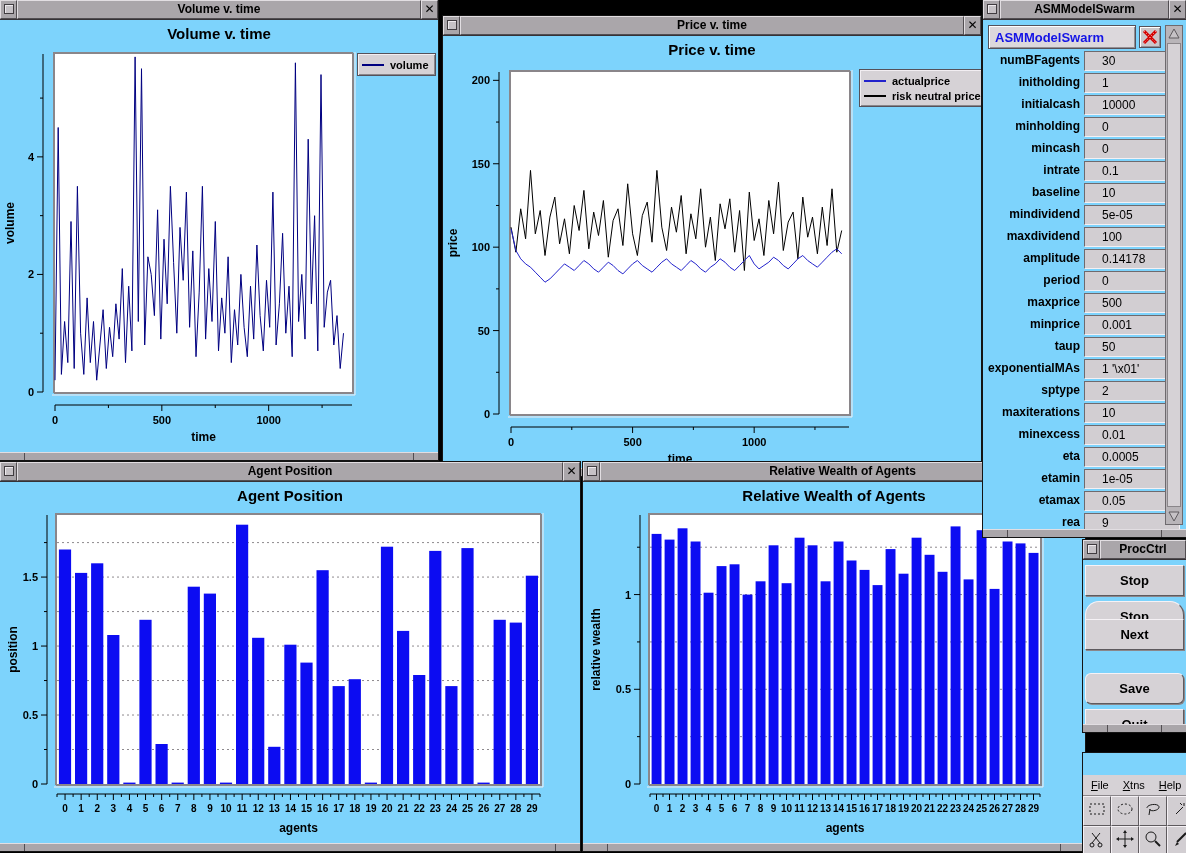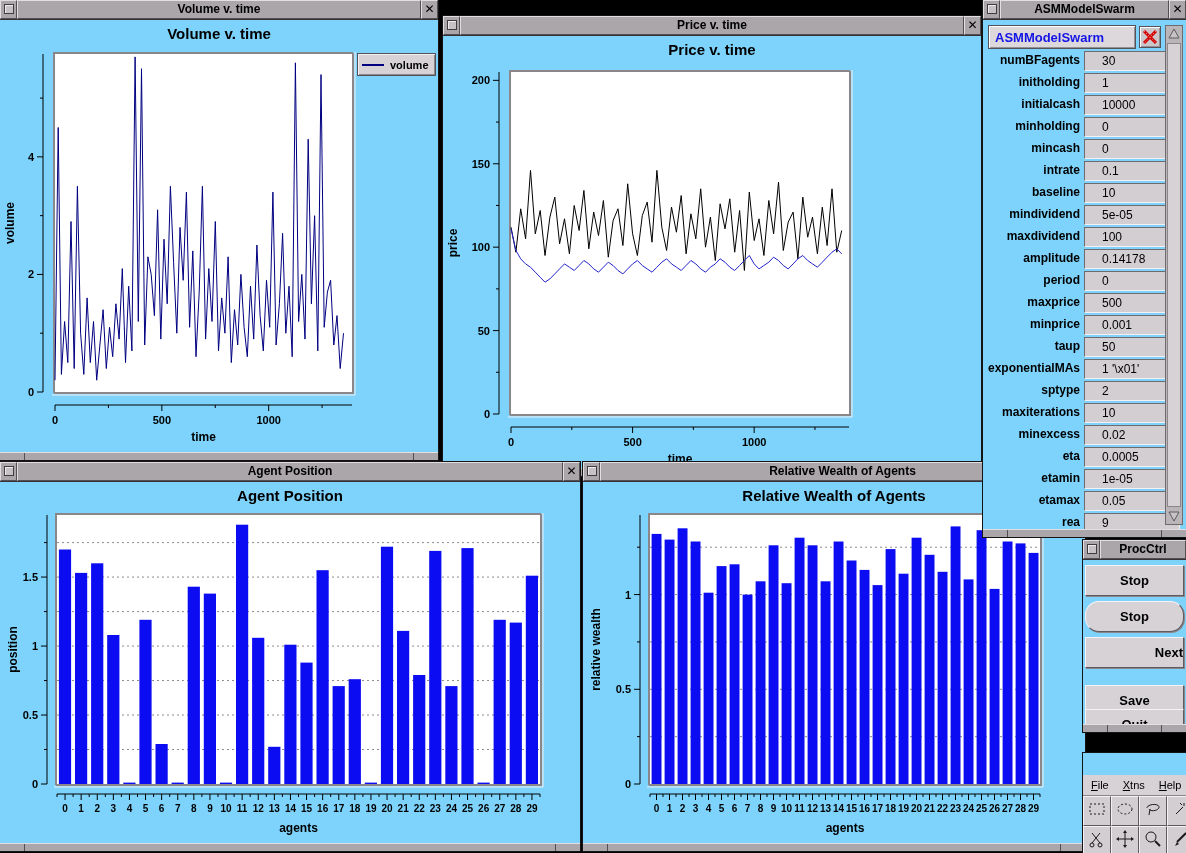--- a/index.html
+++ b/index.html
@@ -223,20 +223,30 @@
       <line x1="311.1654676258993" y1="365" x2="311.1654676258993" y2="371" stroke="#000"></line>
       <text x="311.1654676258993" y="384" text-anchor="middle" font-size="11" font-weight="bold" fill="#000" font-family="Liberation Sans, DejaVu Sans, sans-serif">1000</text>
       <line x1="128.79136690647482" y1="365" x2="128.79136690647482" y2="368" stroke="#000"></line>
       <line x1="250.37410071942446" y1="365" x2="250.37410071942446" y2="368" stroke="#000"></line>
       <line x1="371.9568345323741" y1="365" x2="371.9568345323741" y2="368" stroke="#000"></line>
       <text x="237" y="401" text-anchor="middle" font-size="12" font-weight="bold" fill="#000" font-family="Liberation Sans, DejaVu Sans, sans-serif">time</text>
       <text x="14" y="181" transform="rotate(-90 14 181)" text-anchor="middle" font-size="12" font-weight="bold" fill="#000" font-family="Liberation Sans, DejaVu Sans, sans-serif">price</text>
       <polyline points="68.0,165.2 72.9,190.2 77.7,146.8 82.6,176.8 87.5,108.4 92.3,171.8 97.2,148.5 102.0,193.5 106.9,155.1 111.8,135.1 116.6,181.8 121.5,156.8 126.4,191.8 131.2,143.5 136.1,168.5 140.9,128.4 145.8,186.8 150.7,150.1 155.5,173.5 160.4,138.5 165.3,195.2 170.1,158.5 175.0,146.8 179.9,183.5 184.7,121.8 189.6,171.8 194.4,193.5 199.3,153.5 204.2,140.1 209.0,180.2 213.9,108.4 218.8,165.2 223.6,188.5 228.5,145.1 233.4,170.2 238.2,133.5 243.1,191.8 247.9,151.8 252.8,176.8 257.7,126.8 262.5,185.2 267.4,155.1 272.3,198.5 277.1,141.8 282.0,166.8 286.8,136.8 291.7,190.2 296.6,148.5 301.4,208.5 306.3,130.1 311.2,178.5 316.0,156.8 320.9,193.5 325.8,138.5 330.6,171.8 335.5,120.1 340.3,188.5 345.2,160.1 350.1,150.1 354.9,196.8 359.8,135.1 364.7,175.2 369.5,155.1 374.4,191.8 379.3,145.1 384.1,183.5 389.0,126.8 393.8,190.2 398.7,168.5" fill="none" stroke="#000000" stroke-width="1"></polyline>
       <polyline points="68.0,166.8 72.9,188.5 77.7,196.8 82.6,201.9 87.5,205.2 92.3,210.2 97.2,215.2 102.0,220.2 106.9,216.9 111.8,211.9 116.6,206.9 121.5,201.9 126.4,205.2 131.2,208.5 136.1,203.5 140.9,198.5 145.8,201.9 150.7,206.9 155.5,210.2 160.4,205.2 165.3,200.2 170.1,203.5 175.0,208.5 179.9,211.9 184.7,206.9 189.6,201.9 194.4,198.5 199.3,203.5 204.2,206.9 209.0,210.2 213.9,205.2 218.8,200.2 223.6,196.8 228.5,201.9 233.4,205.2 238.2,208.5 243.1,203.5 247.9,198.5 252.8,201.9 257.7,206.9 262.5,210.2 267.4,205.2 272.3,201.9 277.1,196.8 282.0,200.2 286.8,205.2 291.7,208.5 296.6,203.5 301.4,198.5 306.3,193.5 311.2,201.9 316.0,206.9 320.9,203.5 325.8,200.2 330.6,195.2 335.5,198.5 340.3,203.5 345.2,206.9 350.1,201.9 354.9,196.8 359.8,193.5 364.7,198.5 369.5,201.9 374.4,205.2 379.3,200.2 384.1,195.2 389.0,190.2 393.8,186.8 398.7,191.8" fill="none" stroke="#2222cc" stroke-width="1"></polyline>
     </svg>
+  <div class="legend" style="left:416px;top:53px;">
+    <div class="legend-row">
+      <span class="legend-line" style="background:#2222cc;"></span>
+      <span class="legend-label">actualprice</span>
+    </div>
+    <div class="legend-row">
+      <span class="legend-line" style="background:#000;"></span>
+      <span class="legend-label">risk neutral price</span>
+    </div>
+  </div>
   <div class="resize-bar"></div>
 </div>
 
 <div class="window" style="left:583px;top:462px;width:502px;height:389px;z-index:1;padding-left:36px;">
   <div class="titlebar">
     <div class="tb-btn">
         <span class="sq"></span>
       </div>
     <div class="tb-title">Relative Wealth of Agents</div>
   </div>
@@ -632,21 +642,21 @@
       <div class="param-row">
         <div class="param-label">sptype</div>
         <div class="param-entry">2</div>
       </div>
       <div class="param-row">
         <div class="param-label">maxiterations</div>
         <div class="param-entry">10</div>
       </div>
       <div class="param-row">
         <div class="param-label">minexcess</div>
-        <div class="param-entry">0.02</div>
+        <div class="param-entry">0.01</div>
       </div>
       <div class="param-row">
         <div class="param-label">eta</div>
         <div class="param-entry">0.0005</div>
       </div>
       <div class="param-row">
         <div class="param-label">etamin</div>
         <div class="param-entry">1e-05</div>
       </div>
       <div class="param-row">
@@ -677,22 +687,22 @@
 <div class="window" style="left:1083px;top:540px;width:103px;height:192px;z-index:3;">
   <div class="titlebar">
     <div class="tb-btn">
         <span class="sq"></span>
       </div>
     <div class="tb-title">ProcCtrl</div>
   </div>
   <div id="procctrl-buttons">
       <div class="pc-btn" style="top: 25px;">Stop</div>
       <div class="pc-btn" style="top: 61px; border-radius: 14px;">Stop</div>
-      <div class="pc-btn" style="top: 97px; text-align: right;">Next</div>
-      <div class="pc-btn" style="top: 145px;">Save</div>
+      <div class="pc-btn" style="top: 79px;">Next</div>
+      <div class="pc-btn" style="top: 133px; border-radius: 6px;">Save</div>
       <div class="pc-btn" style="top: 169px;">Quit</div>
     </div>
   <div class="resize-bar"></div>
 </div>
 
 <div class="window gimp" style="left:1083px;top:753px;width:103px;height:100px;z-index:3;">
   <div class="titlebar" style="height:22px;">
     <div class="tb-btn">
         <span class="sq"></span>
       </div>

